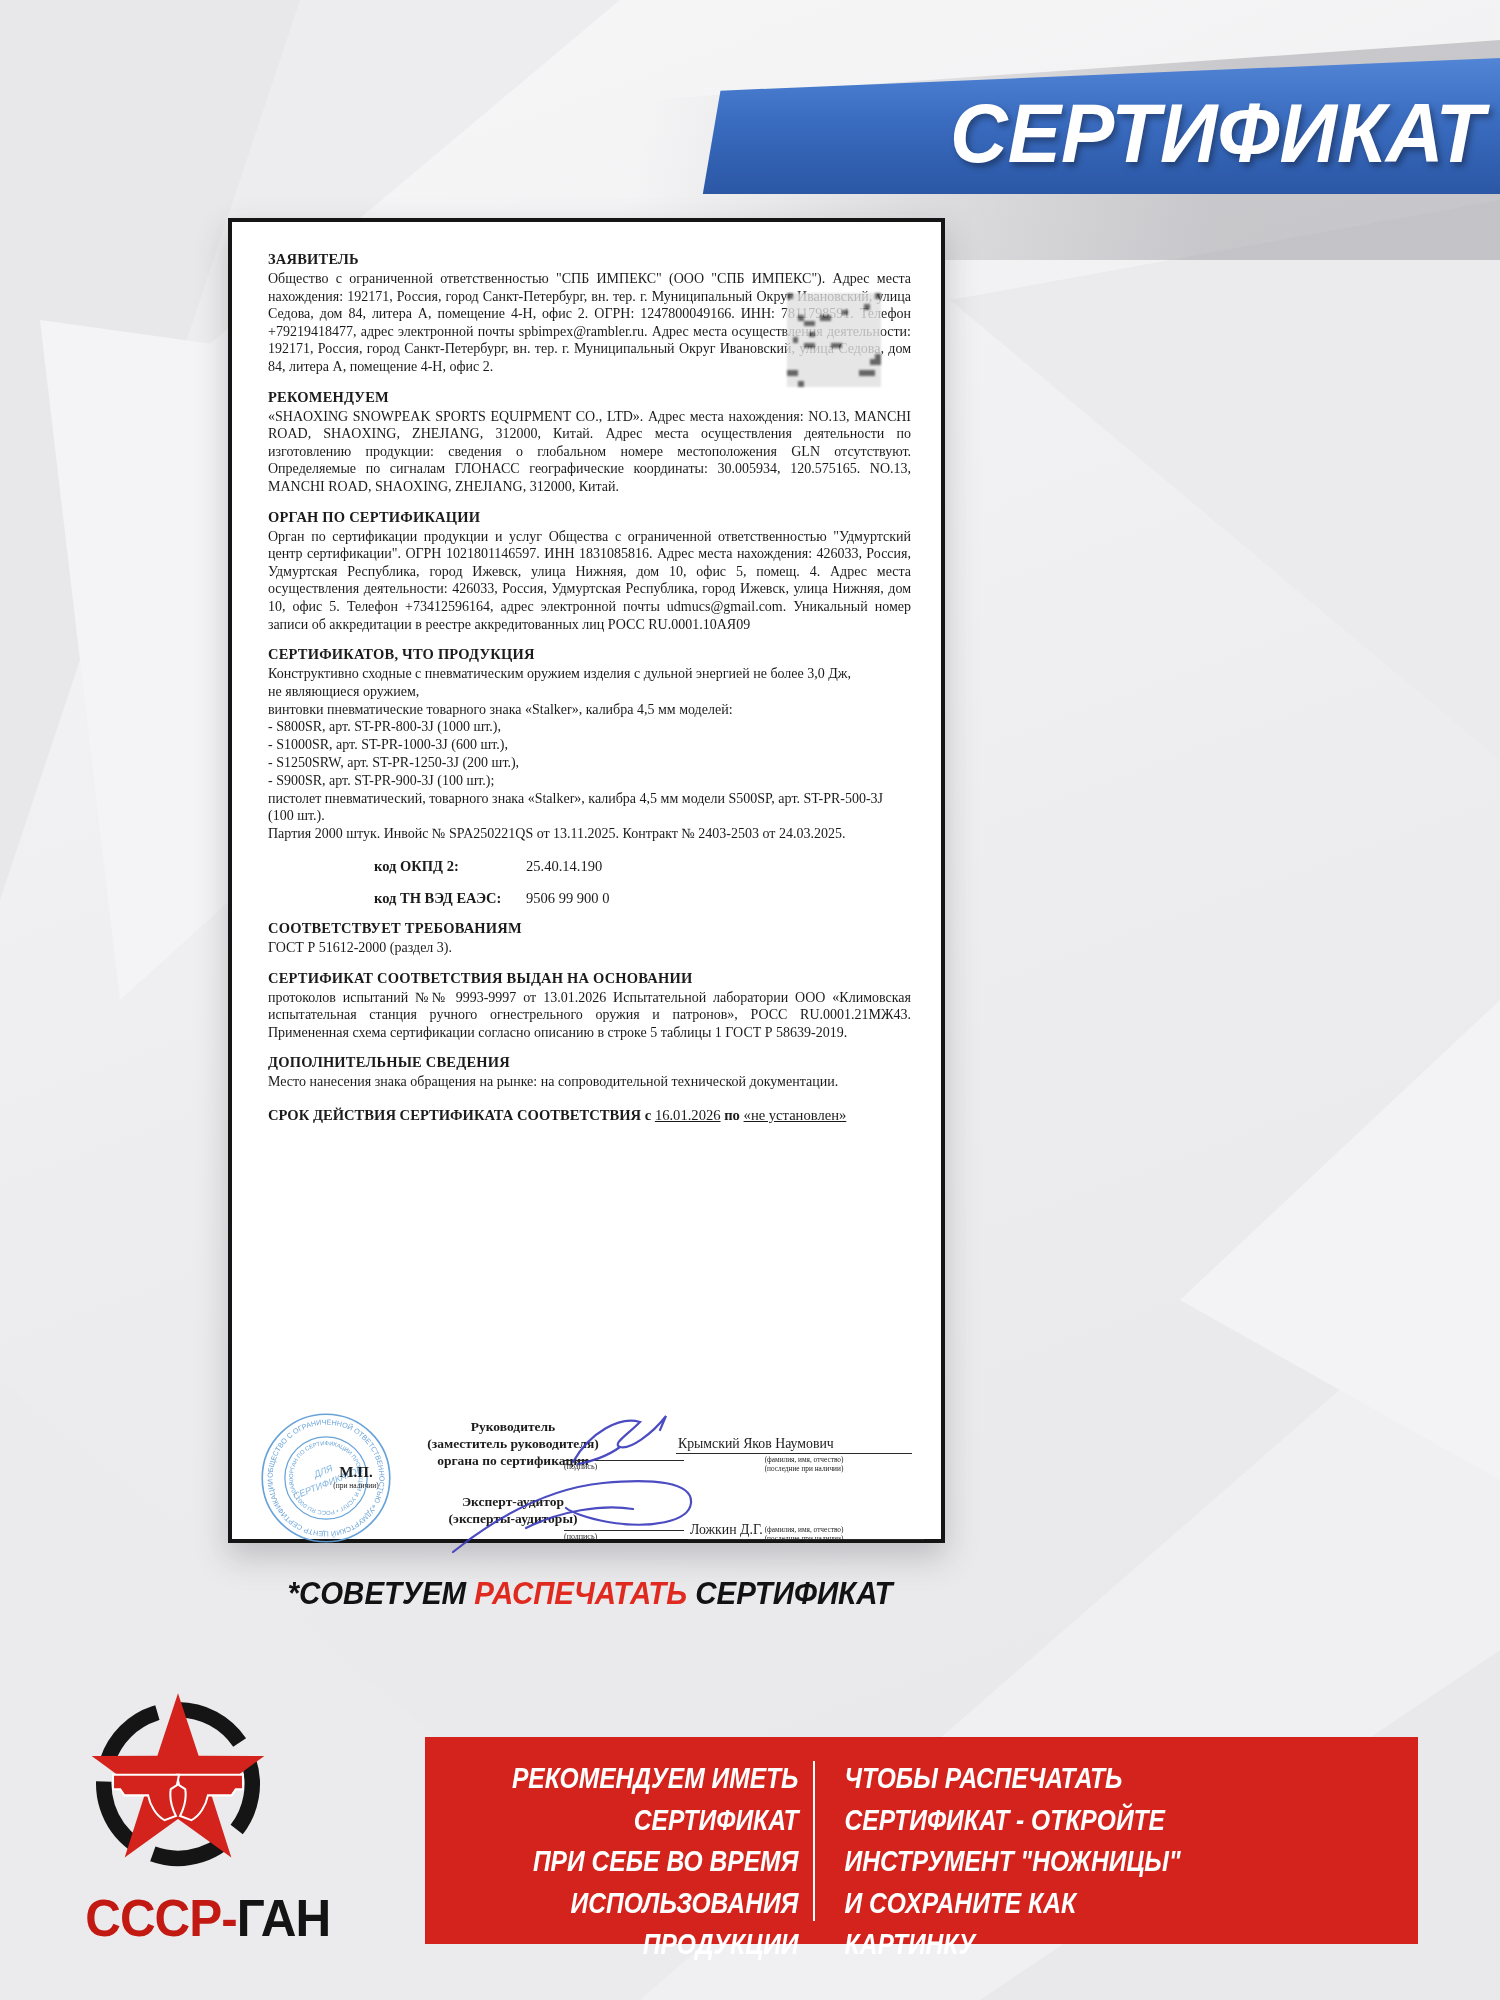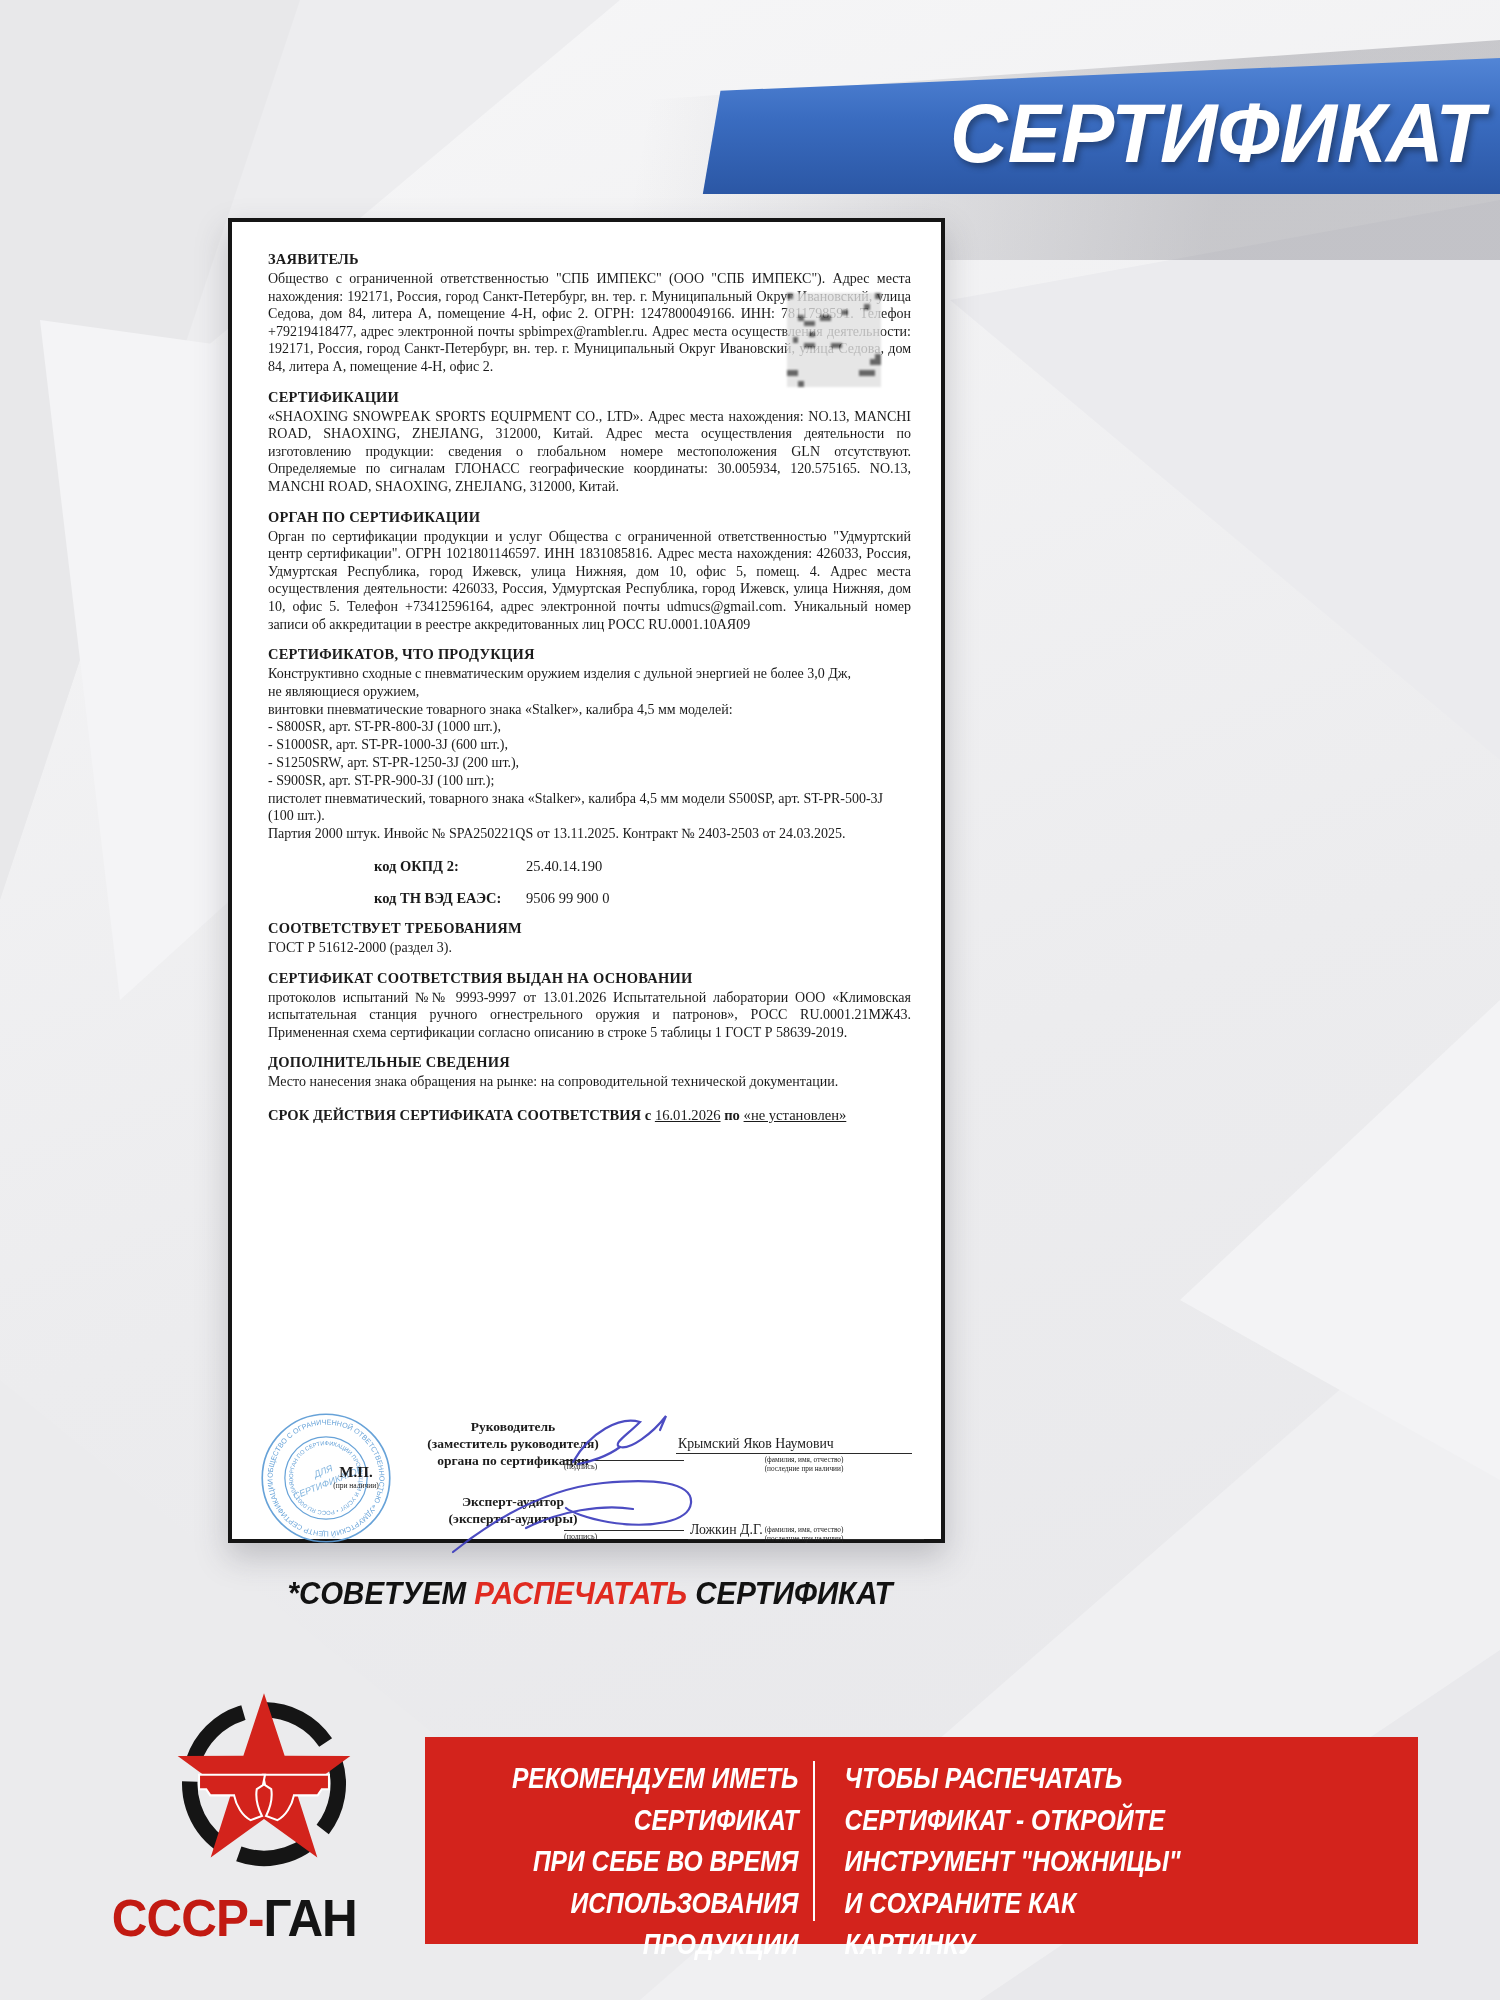--- a/index.html
+++ b/index.html
@@ -65,21 +65,21 @@
   .cap2{left:420px;top:136px;}
   .sig-svg{position:absolute;left:0;top:0;width:100%;height:100%;pointer-events:none;}
 
   
   .note{position:absolute;left:0;top:1576px;width:1180px;text-align:center;
     font-family:"Liberation Sans",sans-serif;font-style:italic;font-weight:bold;font-size:31px;
     color:#121212;transform:scaleX(.95);}
   .note .red{color:#e02a20;}
 
   
-  .logo{position:absolute;left:78px;top:1686px;width:286px;text-align:right;}
+  .logo{position:absolute;left:78px;top:1686px;width:286px;text-align:left;}
   .brand{font-family:"Liberation Sans",sans-serif;font-weight:900;font-size:52px;
          letter-spacing:-1px;transform:scaleX(.95);white-space:nowrap;margin-top:2px;}
   .brand-red{color:#c21a12;}
   .brand-black{color:#141414;}
   .footer-banner{position:absolute;left:425px;top:1737px;width:993px;height:207px;background:#d3231c;
     display:flex;align-items:flex-start;box-sizing:border-box;padding:20px 24px;}
   .fcol{font-family:"Liberation Sans",sans-serif;font-style:italic;font-weight:bold;
         font-size:30px;line-height:41.5px;color:#fff;white-space:nowrap;}
   .fleft{flex:0 0 300px;text-align:right;transform:scaleX(.82);transform-origin:right top;}
   .fright{flex:1;padding-left:36px;text-align:left;transform:scaleX(.82);transform-origin:left top;}
@@ -401,21 +401,21 @@
           <div style="background: rgb(255, 255, 255);"></div>
         </div>
 
 
       <div class="sec first">
         <h3>ЗАЯВИТЕЛЬ</h3>
         <p>Общество с ограниченной ответственностью "СПБ ИМПЕКС" (ООО "СПБ ИМПЕКС"). Адрес места нахождения: 192171, Россия, город Санкт-Петербург, вн. тер. г. Муниципальный Округ Ивановский, улица Седова, дом 84, литера А, помещение 4-Н, офис 2. ОГРН: 1247800049166. ИНН: 7811798591. Телефон +79219418477, адрес электронной почты spbimpex@rambler.ru. Адрес места осуществления деятельности: 192171, Россия, город Санкт-Петербург, вн. тер. г. Муниципальный Округ Ивановский, улица Седова, дом 84, литера А, помещение 4-Н, офис 2.</p>
       </div>
 
       <div class="sec">
-        <h3>СЕРТИФИКАЦИИ</h3>
+        <h3>РЕКОМЕНДУЕМ</h3>
         <p>«SHAOXING SNOWPEAK SPORTS EQUIPMENT CO., LTD». Адрес места нахождения: NO.13, MANCHI ROAD, SHAOXING, ZHEJIANG, 312000, Китай. Адрес места осуществления деятельности по изготовлению продукции: сведения о глобальном номере местоположения GLN отсутствуют. Определяемые по сигналам ГЛОНАСС географические координаты: 30.005934, 120.575165. NO.13, MANCHI ROAD, SHAOXING, ZHEJIANG, 312000, Китай.</p>
       </div>
 
       <div class="sec">
         <h3>ОРГАН ПО СЕРТИФИКАЦИИ</h3>
         <p>Орган по сертификации продукции и услуг Общества с ограниченной ответственностью "Удмуртский центр сертификации". ОГРН 1021801146597. ИНН 1831085816. Адрес места нахождения: 426033, Россия, Удмуртская Республика, город Ижевск, улица Нижняя, дом 10, офис 5, помещ. 4. Адрес места осуществления деятельности: 426033, Россия, Удмуртская Республика, город Ижевск, улица Нижняя, дом 10, офис 5. Телефон +73412596164, адрес электронной почты udmucs@gmail.com. Уникальный номер записи об аккредитации в реестре аккредитованных лиц РОСС RU.0001.10АЯ09</p>
       </div>
 
       <div class="sec">
         <h3>СЕРТИФИКАТОВ, ЧТО ПРОДУКЦИЯ</h3>

